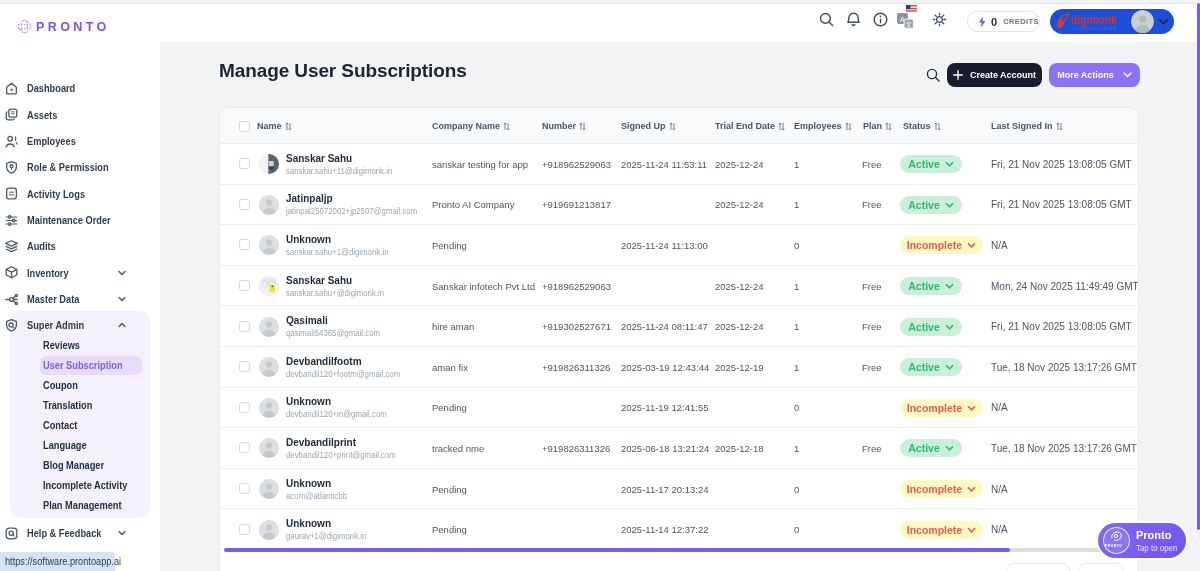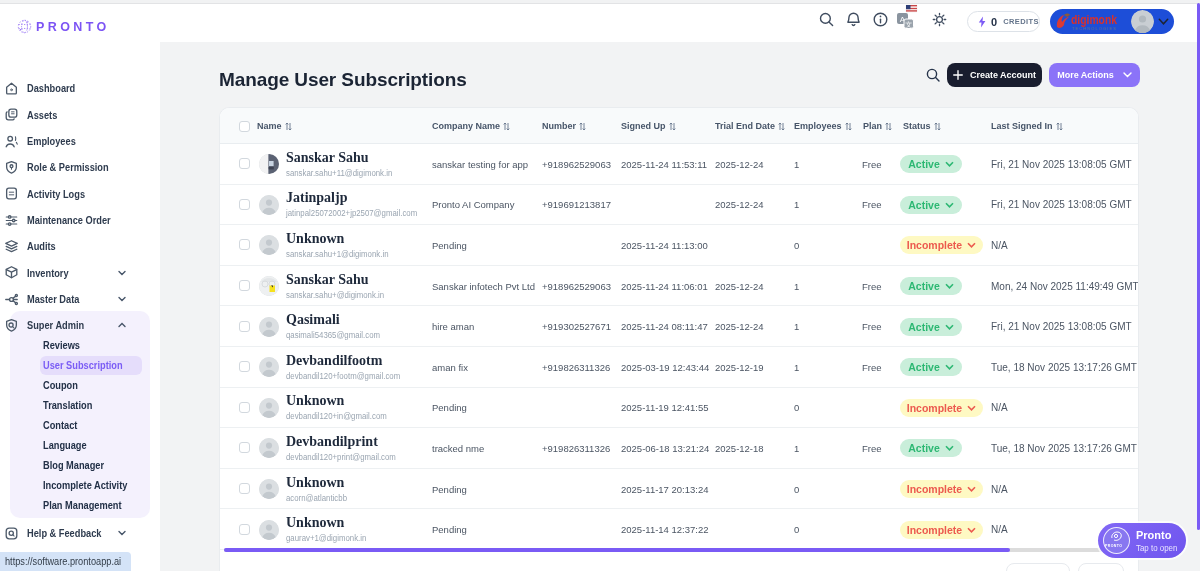--- a/index.html
+++ b/index.html
@@ -19,42 +19,42 @@
 #dgm { left:1050px; top:9px; width:124px; height:25px; background:#1d4ed8; border-radius:13px; }
 #avatar { left:81px; top:1px; width:23px; height:23px; border-radius:50%; overflow:hidden; }
 #sidebar { left:0; top:42px; width:160px; height:529px; background:#fff; }
 .sitem { position:absolute; left:4px; width:130px; display:flex; align-items:center; height:20px; }
 .sitem .lab { font-size:10.5px; font-weight:bold; color:#2e3b4e; margin-left:8px; transform:scaleX(.88); transform-origin:0 50%; white-space:nowrap; }
 .sub { position:absolute; left:43px; font-size:10.5px; font-weight:bold; color:#223047; }
 .sub span { display:inline-block; transform:scaleX(.88); transform-origin:0 50%; white-space:nowrap; }
 #sa-block { left:10px; top:269px; width:140px; height:207px; background:#f4f1fd; border-radius:10px; }
 #us-pill { left:40px; top:314px; width:102px; height:19px; background:#e5ddfb; border-radius:6px; }
 #main { left:160px; top:42px; width:1040px; height:529px; background:#f2f3f4; }
-#heading { left:219px; top:69px; font-size:19px; font-weight:bold; color:#1b2434; white-space:nowrap; letter-spacing:-0.1px; }
+#heading { left:219px; top:60px; font-size:19px; font-weight:bold; color:#1b2434; white-space:nowrap; letter-spacing:-0.1px; }
 #btn-create { left:947px; top:63px; width:95px; height:24px; background:#191d2e; border-radius:8px; color:#fff; display:flex; align-items:center; justify-content:center; font-size:9px; }
 #btn-more { left:1049px; top:63px; width:91px; height:24px; background:#8b73f8; border-radius:8px; color:#fff; display:flex; align-items:center; justify-content:center; font-size:9px; }
 #card { left:219px; top:107px; width:920px; height:464px; background:#fff; border:1px solid #e9ecef; border-radius:10px 10px 0 0; border-bottom:none; overflow:hidden; }
 #thead { position:absolute; left:0; top:0; width:920px; height:36px; background:#f8fafb; border-bottom:1px solid #e9edf0;text-align:right; }
 .hl { position:absolute; top:0; height:36px; display:flex; align-items:center; font-size:9px; color:#475569; font-weight:bold; }
 .row { position:absolute; left:0; width:920px; height:40.6px; border-bottom:1px solid #edf0f2; background:#fff; }
 .cell { position:absolute; top:0; height:40.6px; display:flex; align-items:center; font-size:9.5px; color:#4b5563; }
 .cb { position:absolute; left:19px; width:11px; height:11px; border:1px solid #d2d8de; border-radius:3px; background:#fff; }
 .av { position:absolute; left:39px; width:20px; height:20px; border-radius:50%; overflow:hidden; background:#dbdfe2; }
 .nm { position:absolute; left:66px; top:50%; transform:translateY(-50%); }
-.nm .n { font-size:14px; font-weight:bold; color:#1e293b; white-space:nowrap;font-family:Liberation Serif, serif; }
+.nm .n { font-size:10px; font-weight:bold; color:#1e293b; white-space:nowrap; }
 .nm .e { font-size:8.5px; color:#9aa5b1; margin-top:2px; white-space:nowrap; transform:scaleX(.92); transform-origin:0 50%; }
 .badge { position:absolute; left:680px; height:18px; border-radius:9px; display:flex; align-items:center; justify-content:center; font-size:10.5px; font-weight:bold; }
 .bg-g { background:#c9eeda; color:#2db873; }
 .bg-r { background:#fef9c3; color:#ec5a4f; }
 #hsb-track { left:224px; top:548px; width:909px; height:4px; background:#dcdcdc; border-radius:2px; }
 #hsb-thumb { left:224px; top:548px; width:786px; height:4px; background:#7a5bf5; border-radius:2px; }
 #vsb { left:1197px; top:3px; width:3px; height:527px; background:#7a5bf5; border-radius:2px; }
 .pgbtn { position:absolute; top:563px; height:30px; background:#fff; border:1px solid #e7eaee; border-radius:8px; }
 #widget { left:1098px; top:523px; width:88px; height:35px; background:linear-gradient(135deg,#8268f6,#6f55ee); border-radius:18px; box-shadow:0 0 0 2px rgba(255,255,255,.75); }
-#urlbar { left:0; top:552px; width:131px; height:19px; background:#d4e3f7; border-radius:0 4px 0 0; display:flex; align-items:center; padding-left:5px; font-size:10px; color:#323c48; }
+#urlbar { left:0; top:552px; width:115px; height:19px; background:#d4e3f7; border-radius:0 4px 0 0; display:flex; align-items:center; padding-left:5px; font-size:10px; color:#323c48; }
 #urlbar span { display:inline-block; transform:scaleX(.92); transform-origin:0 50%; white-space:nowrap; }
 svg { display:block; }
 .cell.last { font-size:10px; letter-spacing:0; }
 
 </style>
 </head>
 <body>
 <div class="abs" id="topstrip"></div>
 <div class="abs" id="nav"></div>
 <div class="abs" id="logo">
@@ -457,23 +457,20 @@
       <div class="nm">
         <div class="n"><span class="t">Sanskar Sahu</span></div>
         <div class="e"><span class="t">sanskar.sahu+@digimonk.in</span></div>
       </div>
       <div class="cell" style="left:212px">
         <span class="t">Sanskar infotech Pvt Ltd</span>
       </div>
       <div class="cell" style="left:322px">
         <span class="t">+918962529063</span>
       </div>
-      <div class="cell" style="left:401px">
-        <span class="t">2025-11-24 11:06:01</span>
-      </div>
       <div class="cell" style="left:495px">
         <span class="t">2025-12-24</span>
       </div>
       <div class="cell" style="left:574px">
         <span class="t">1</span>
       </div>
       <div class="cell" style="left:642px">
         <span class="t">Free</span>
       </div>
       <div class="badge bg-g" style="top:11.3px;width:62px;">

